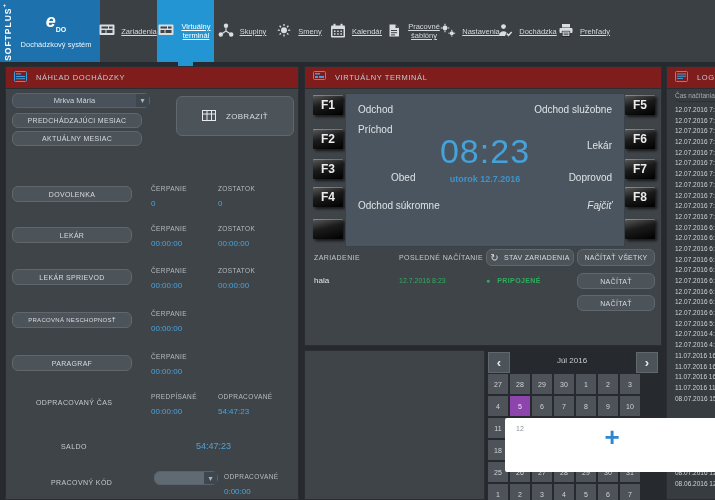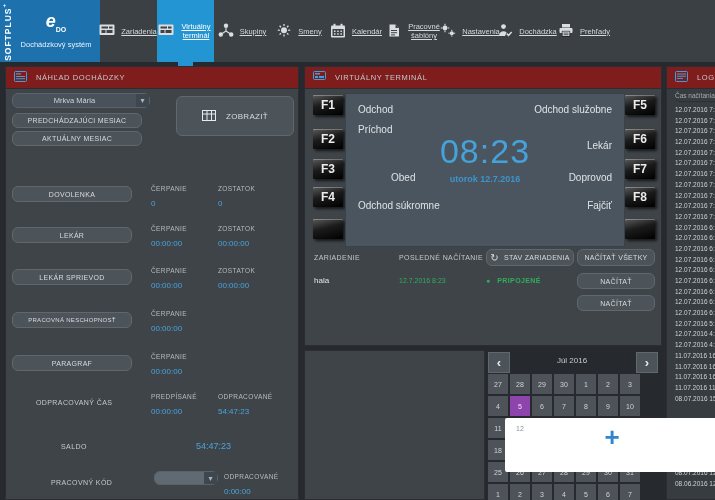--- a/index.html
+++ b/index.html
@@ -290,21 +290,21 @@
     <div class="fkey" style="left:320px;top:152px;"></div>
 
     <div class="tscreen">
       <span class="slab" style="left:12px;top:10px;">Odchod</span>
       <span class="slab" style="left:12px;top:30px;">Príchod</span>
       <span class="slab" style="left:24px;top:78px;margin-left:21px;">Obed</span>
       <span class="slab" style="left:12px;top:106px;">Odchod súkromne</span>
       <span class="slab" style="right:12px;top:10px;">Odchod služobne</span>
       <span class="slab" style="right:12px;top:46px;">Lekár</span>
       <span class="slab" style="right:12px;top:78px;">Doprovod</span>
-      <span class="slab" style="right:12px;top:106px;">Fajčiť</span>
+      <span class="slab" style="right:12px;top:106px;font-style:italic;">Fajčiť</span>
       <div class="clock">08:23</div>
       <div class="tdate">utorok 12.7.2016</div>
     </div>
 
     <div class="dev-h abs" style="left:9px;top:187px;">ZARIADENIE</div>
     <div class="dev-h abs" style="left:94px;top:187px;">POSLEDNÉ NAČÍTANIE</div>
     <div class="btn abs" style="left:181px;top:182px;width:88px;height:17px;gap:5px;">
       <span style="font-size:10px;">↻</span>
       <span>STAV ZARIADENIA</span>
     </div>

